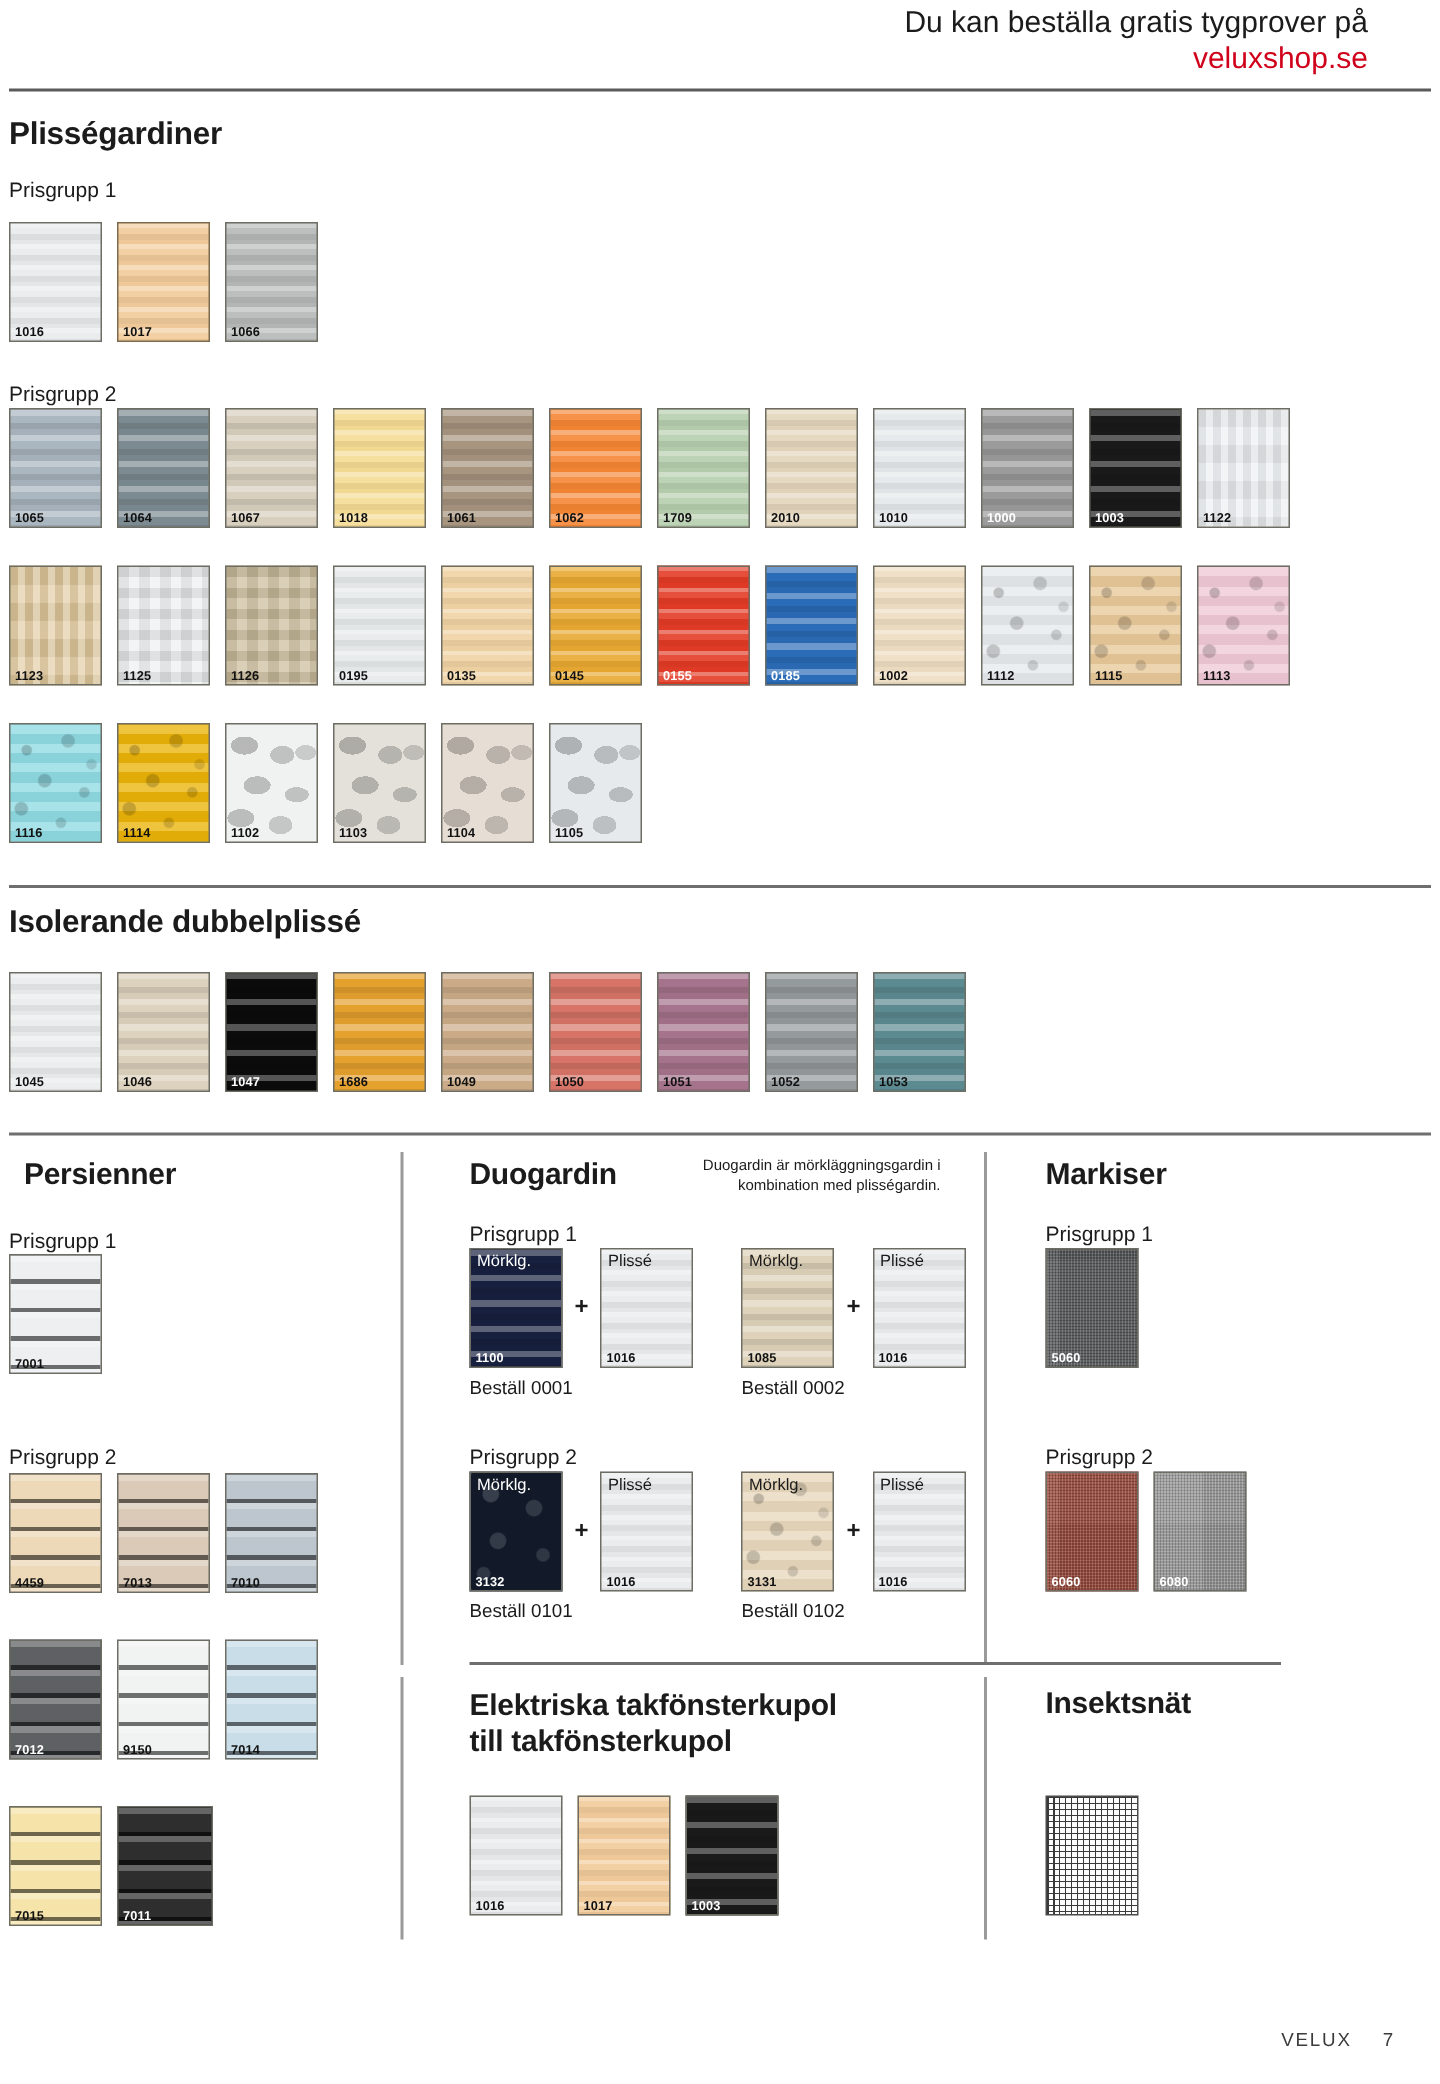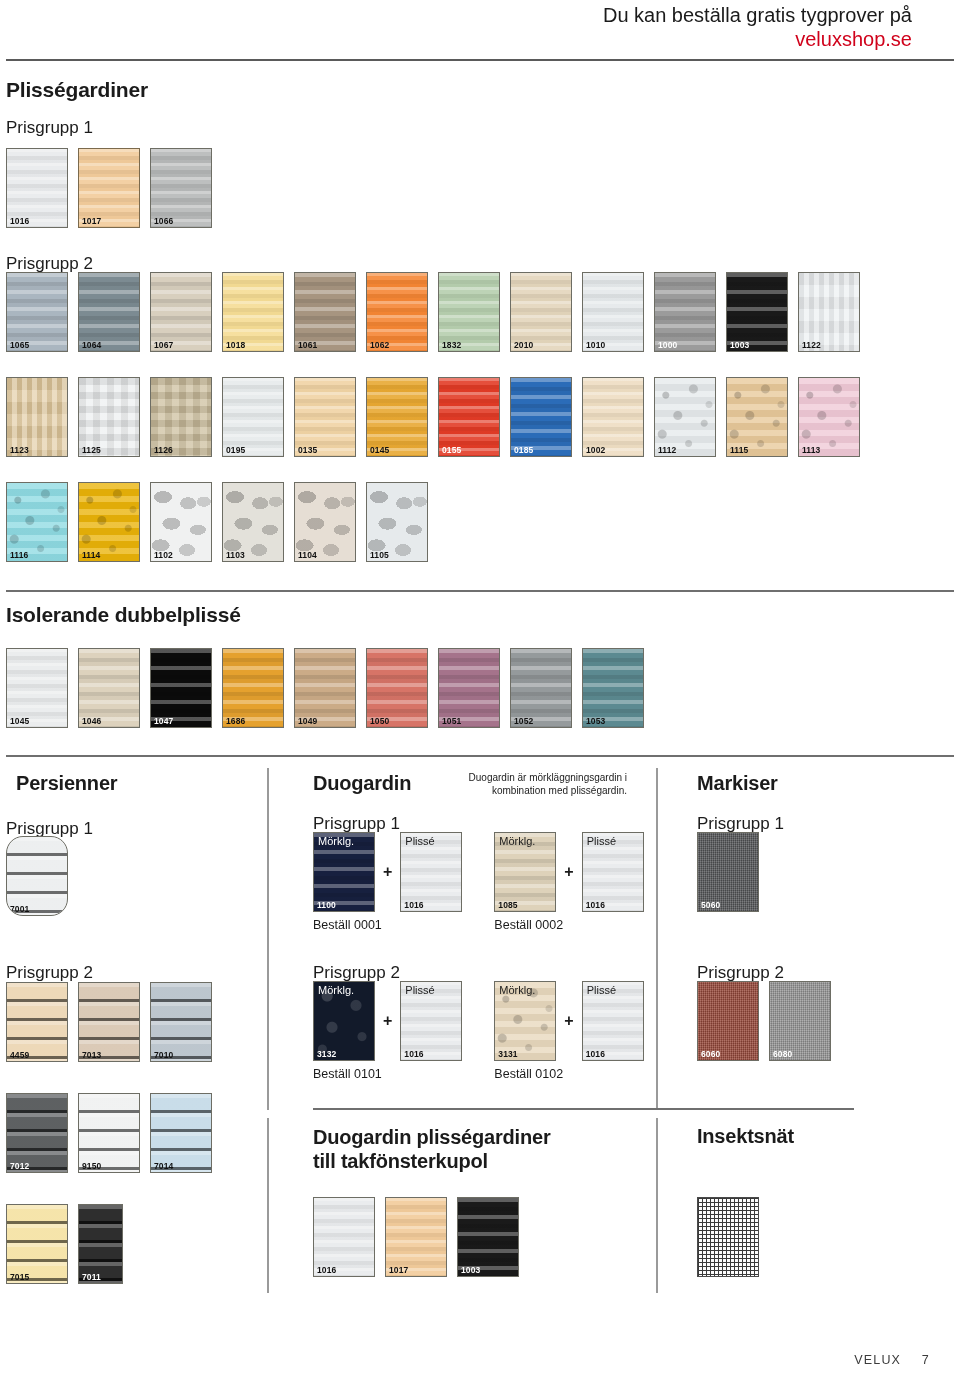--- a/index.html
+++ b/index.html
@@ -22,21 +22,21 @@
   }
   .header-text .url { color:#d0021b; display:block; }
   .rule-top {
     position:absolute; left:6px; top:59px; width:948px; height:2px;
     background:#5a5a5a;
   }
 
   
   .h1 { font-size:21px; font-weight:700; letter-spacing:-0.2px; }
   .h2 { font-size:20px; font-weight:700; letter-spacing:-0.2px; }
-  .pg { font-size:17px; font-weight:400; color:#1b1b1b; }
+  .pg { font-size:14px; font-weight:400; color:#1b1b1b; }
   .bestall { font-size:12.5px; font-weight:400; color:#1b1b1b; }
   .note { font-size:10px; line-height:1.28; color:#1b1b1b;text-align:right; }
 
   
   .row { display:flex; gap:10px; }
   .sw {
     position:relative;
     width:62px; height:80px;
     border:1px solid #6d6d64;
     overflow:hidden;
@@ -193,21 +193,21 @@
     <div class="sw" style="background: rgb(167, 149, 128);">
       <div class="tex plisse2"></div>
       <div class="code dark">1061</div>
     </div>
     <div class="sw" style="background: rgb(245, 134, 52);">
       <div class="tex plisse"></div>
       <div class="code dark">1062</div>
     </div>
     <div class="sw" style="background: rgb(182, 206, 174);">
       <div class="tex plisse"></div>
-      <div class="code dark">1832</div>
+      <div class="code dark">1709</div>
     </div>
     <div class="sw" style="background: rgb(227, 213, 187);">
       <div class="tex plisse"></div>
       <div class="code dark">2010</div>
     </div>
     <div class="sw" style="background: rgb(228, 232, 234);">
       <div class="tex plisse"></div>
       <div class="code dark">1010</div>
     </div>
     <div class="sw" style="background: rgb(155, 155, 155); padding-left: 32px;">
@@ -345,21 +345,21 @@
 <div class="hr" style="left:6px; top:755px; width:948px;"></div>
 
 <div class="vr" style="left:267px; top:768px; height:342px;"></div>
 <div class="vr" style="left:656px; top:768px; height:342px;"></div>
 <div class="vr" style="left:267px; top:1118px; height:175px;"></div>
 <div class="vr" style="left:656px; top:1118px; height:175px;"></div>
 
 <div class="abs h2" style="left:16px; top:772px;">Persienner</div>
 <div class="abs pg" style="left:6px; top:819px;">Prisgrupp 1</div>
 <div class="abs row" id="per-g1" style="left:6px; top:836px;">
-    <div class="sw" style="background: rgb(236, 238, 239); width: 62px; height: 80px; border-radius: 17px;">
+    <div class="sw" style="background: rgb(236, 238, 239); width: 62px; height: 80px;">
       <div class="tex slats"></div>
       <div class="code dark">7001</div>
     </div>
   </div>
 
 <div class="abs pg" style="left:6px; top:963px;">Prisgrupp 2</div>
 <div class="abs row" id="per-g2r1" style="left:6px; top:982px;">
     <div class="sw" style="background: rgb(236, 214, 180); width: 62px; height: 80px;">
       <div class="tex slats"></div>
       <div class="code dark">4459</div>
@@ -385,21 +385,21 @@
     <div class="sw" style="background: rgb(198, 219, 232); width: 62px; height: 80px;">
       <div class="tex slats"></div>
       <div class="code dark">7014</div>
     </div>
   </div>
 <div class="abs row" id="per-g2r3" style="left:6px; top:1204px;">
     <div class="sw" style="background: rgb(245, 227, 166); width: 62px; height: 80px;">
       <div class="tex slats"></div>
       <div class="code dark">7015</div>
     </div>
-    <div class="sw" style="background: rgb(35, 35, 35); width: 45px; height: 80px;">
+    <div class="sw" style="background: rgb(35, 35, 35); width: 64px; height: 80px;">
       <div class="tex slats"></div>
       <div class="code light">7011</div>
     </div>
   </div>
 
 <div class="abs h2" style="left:313px; top:772px;">Duogardin</div>
 <div class="abs note" style="left:447px; top:772px; width:180px;">Duogardin är mörkläggningsgardin i kombination med plisségardin.</div>
 <div class="abs pg" style="left:313px; top:814px;">Prisgrupp 1</div>
 <div class="abs" id="duo-g1" style="left:313px; top:832px;">
     <div style="display: flex; gap: 32px;">
@@ -493,21 +493,21 @@
     <div class="sw" style="background: rgb(154, 154, 154);">
       <div class="tex linen"></div>
       <div class="code light">6080</div>
     </div>
   </div>
 
 <div class="hr" style="left:313px; top:1108px; width:541px;"></div>
 <div class="hr" style="left:697px; top:1108px; width:157px; background:#6f6f6f;"></div>
 
 <div class="abs h2" style="left:313px; top:1125px; line-height:1.22;">
-  <div>Duogardin plisségardiner</div>
+  <div>Elektriska takfönsterkupol</div>
   <div>till takfönsterkupol</div>
 </div>
 <div class="abs row" id="elek-row" style="left:313px; top:1197px;">
     <div class="sw" style="background: rgb(232, 234, 236);">
       <div class="tex plisse"></div>
       <div class="code dark">1016</div>
     </div>
     <div class="sw" style="background: rgb(242, 203, 154);">
       <div class="tex plisse"></div>
       <div class="code dark">1017</div>

